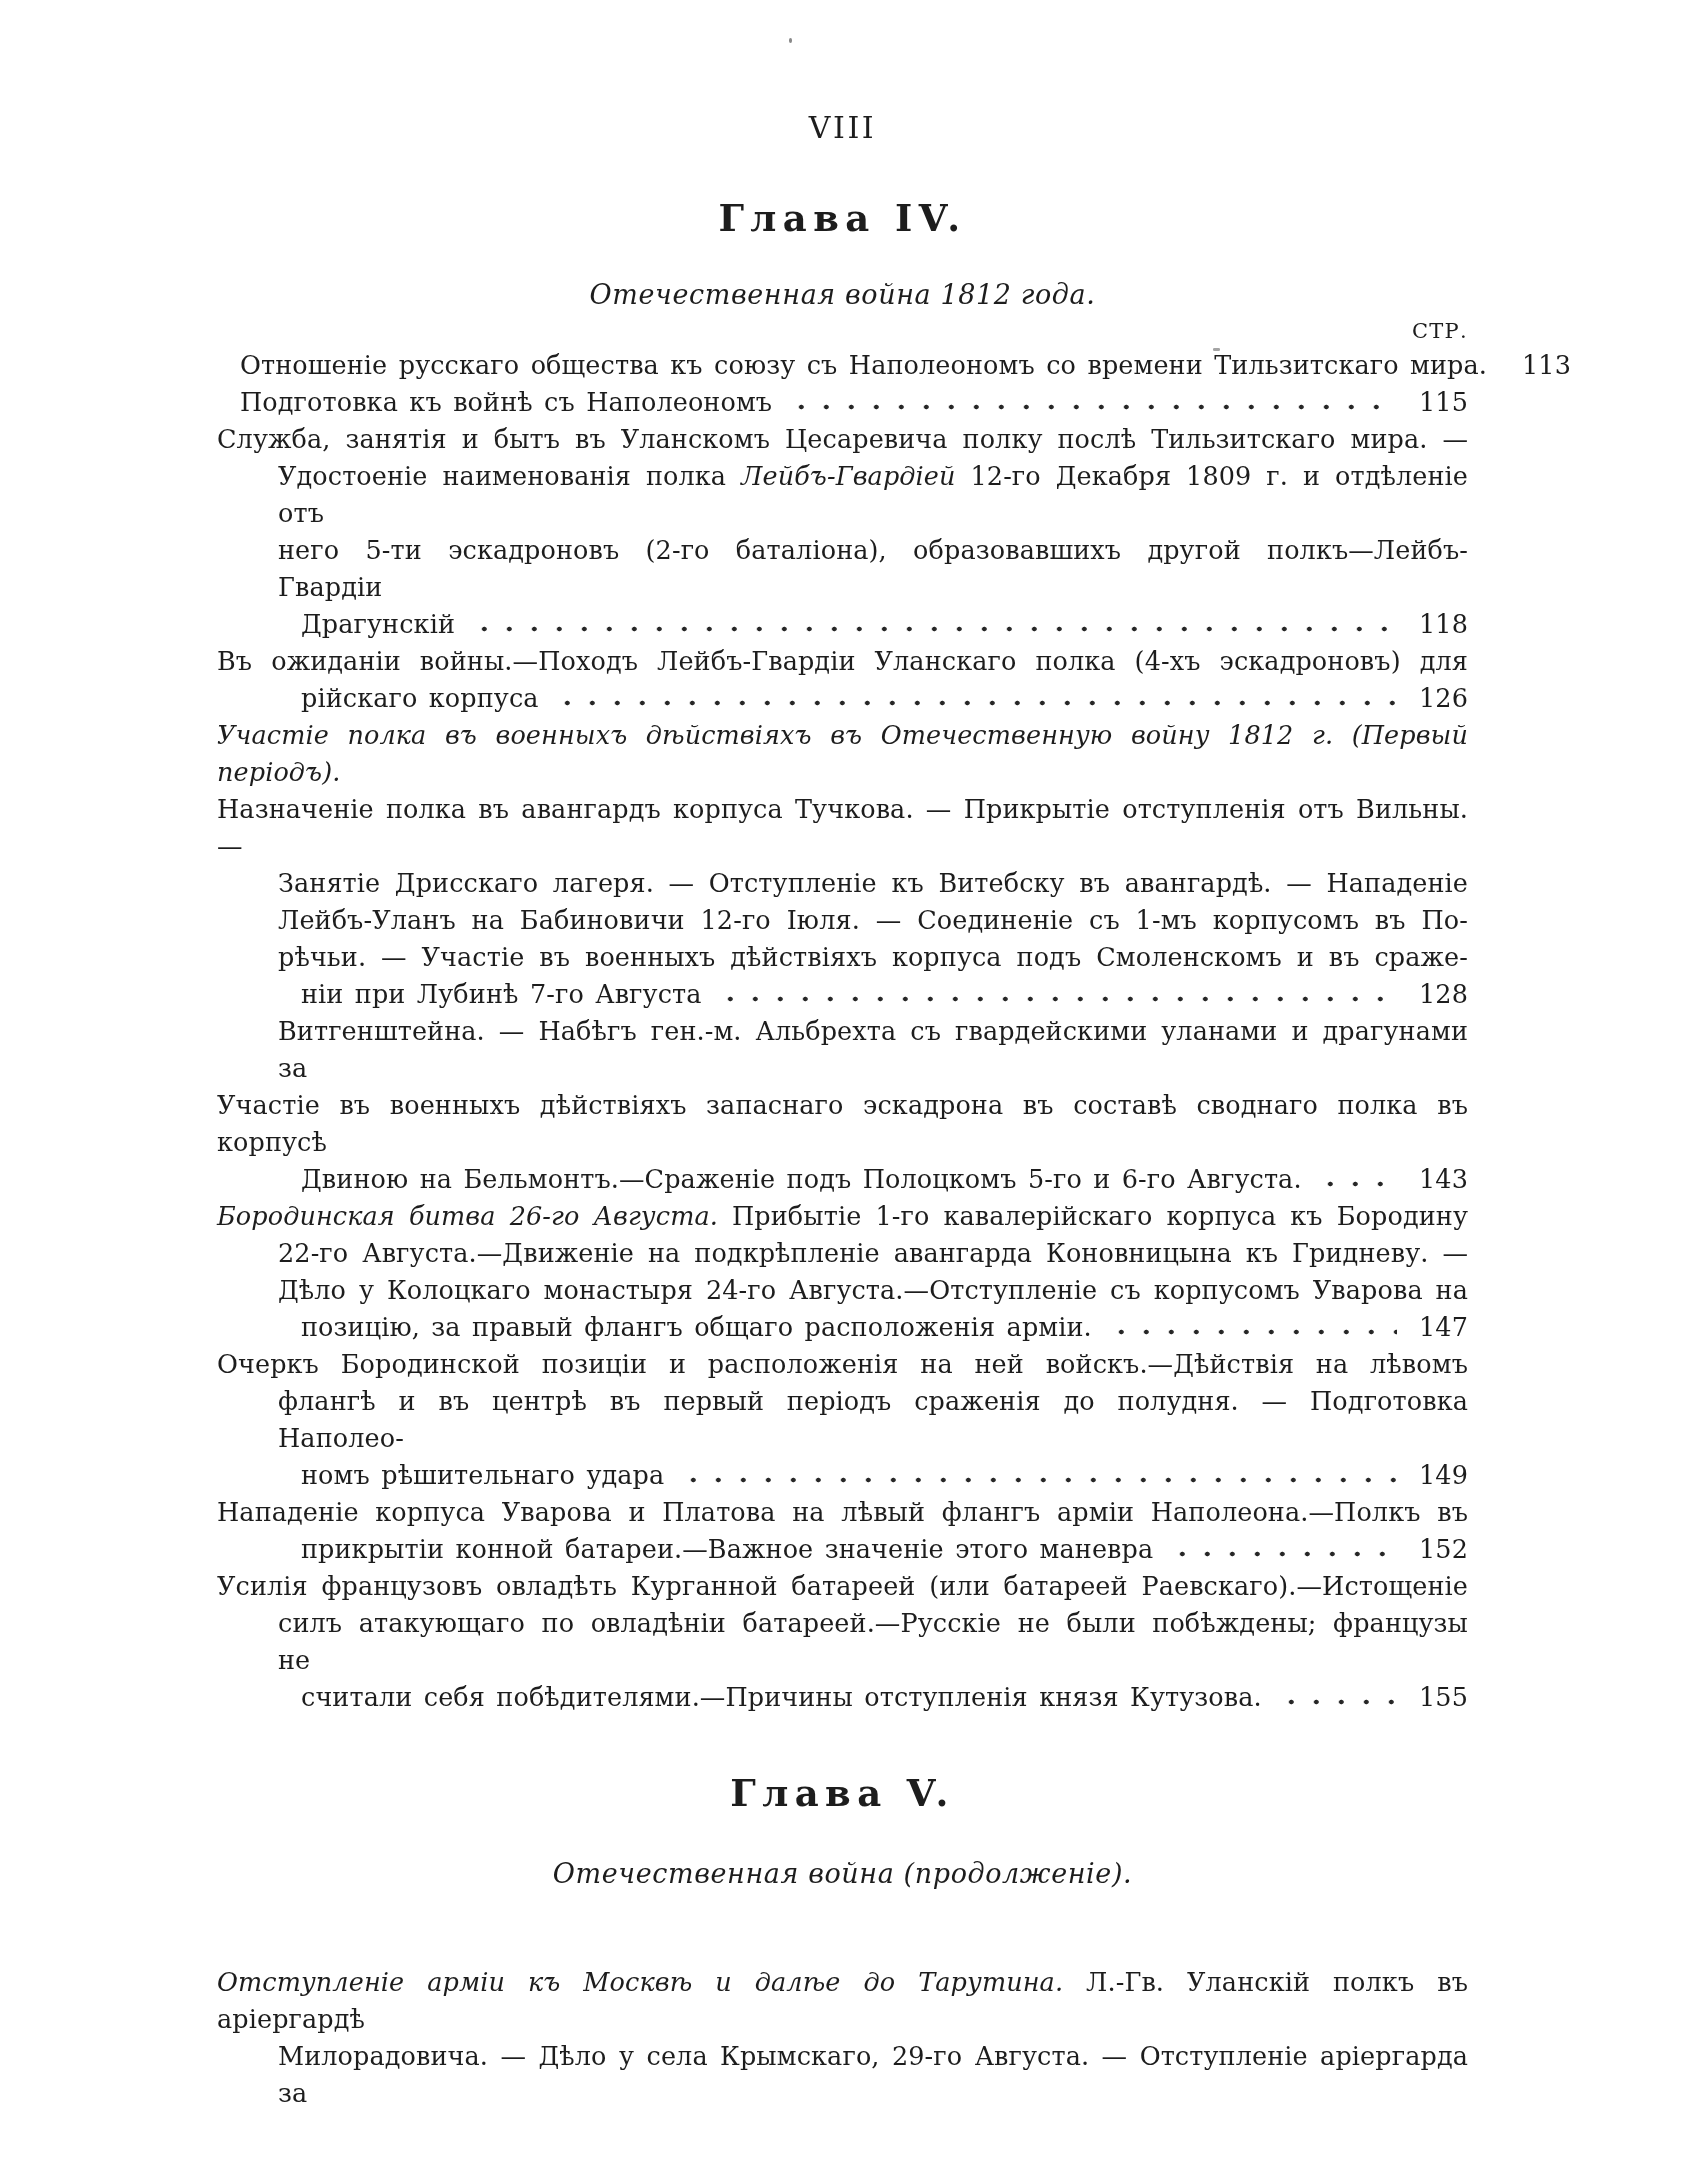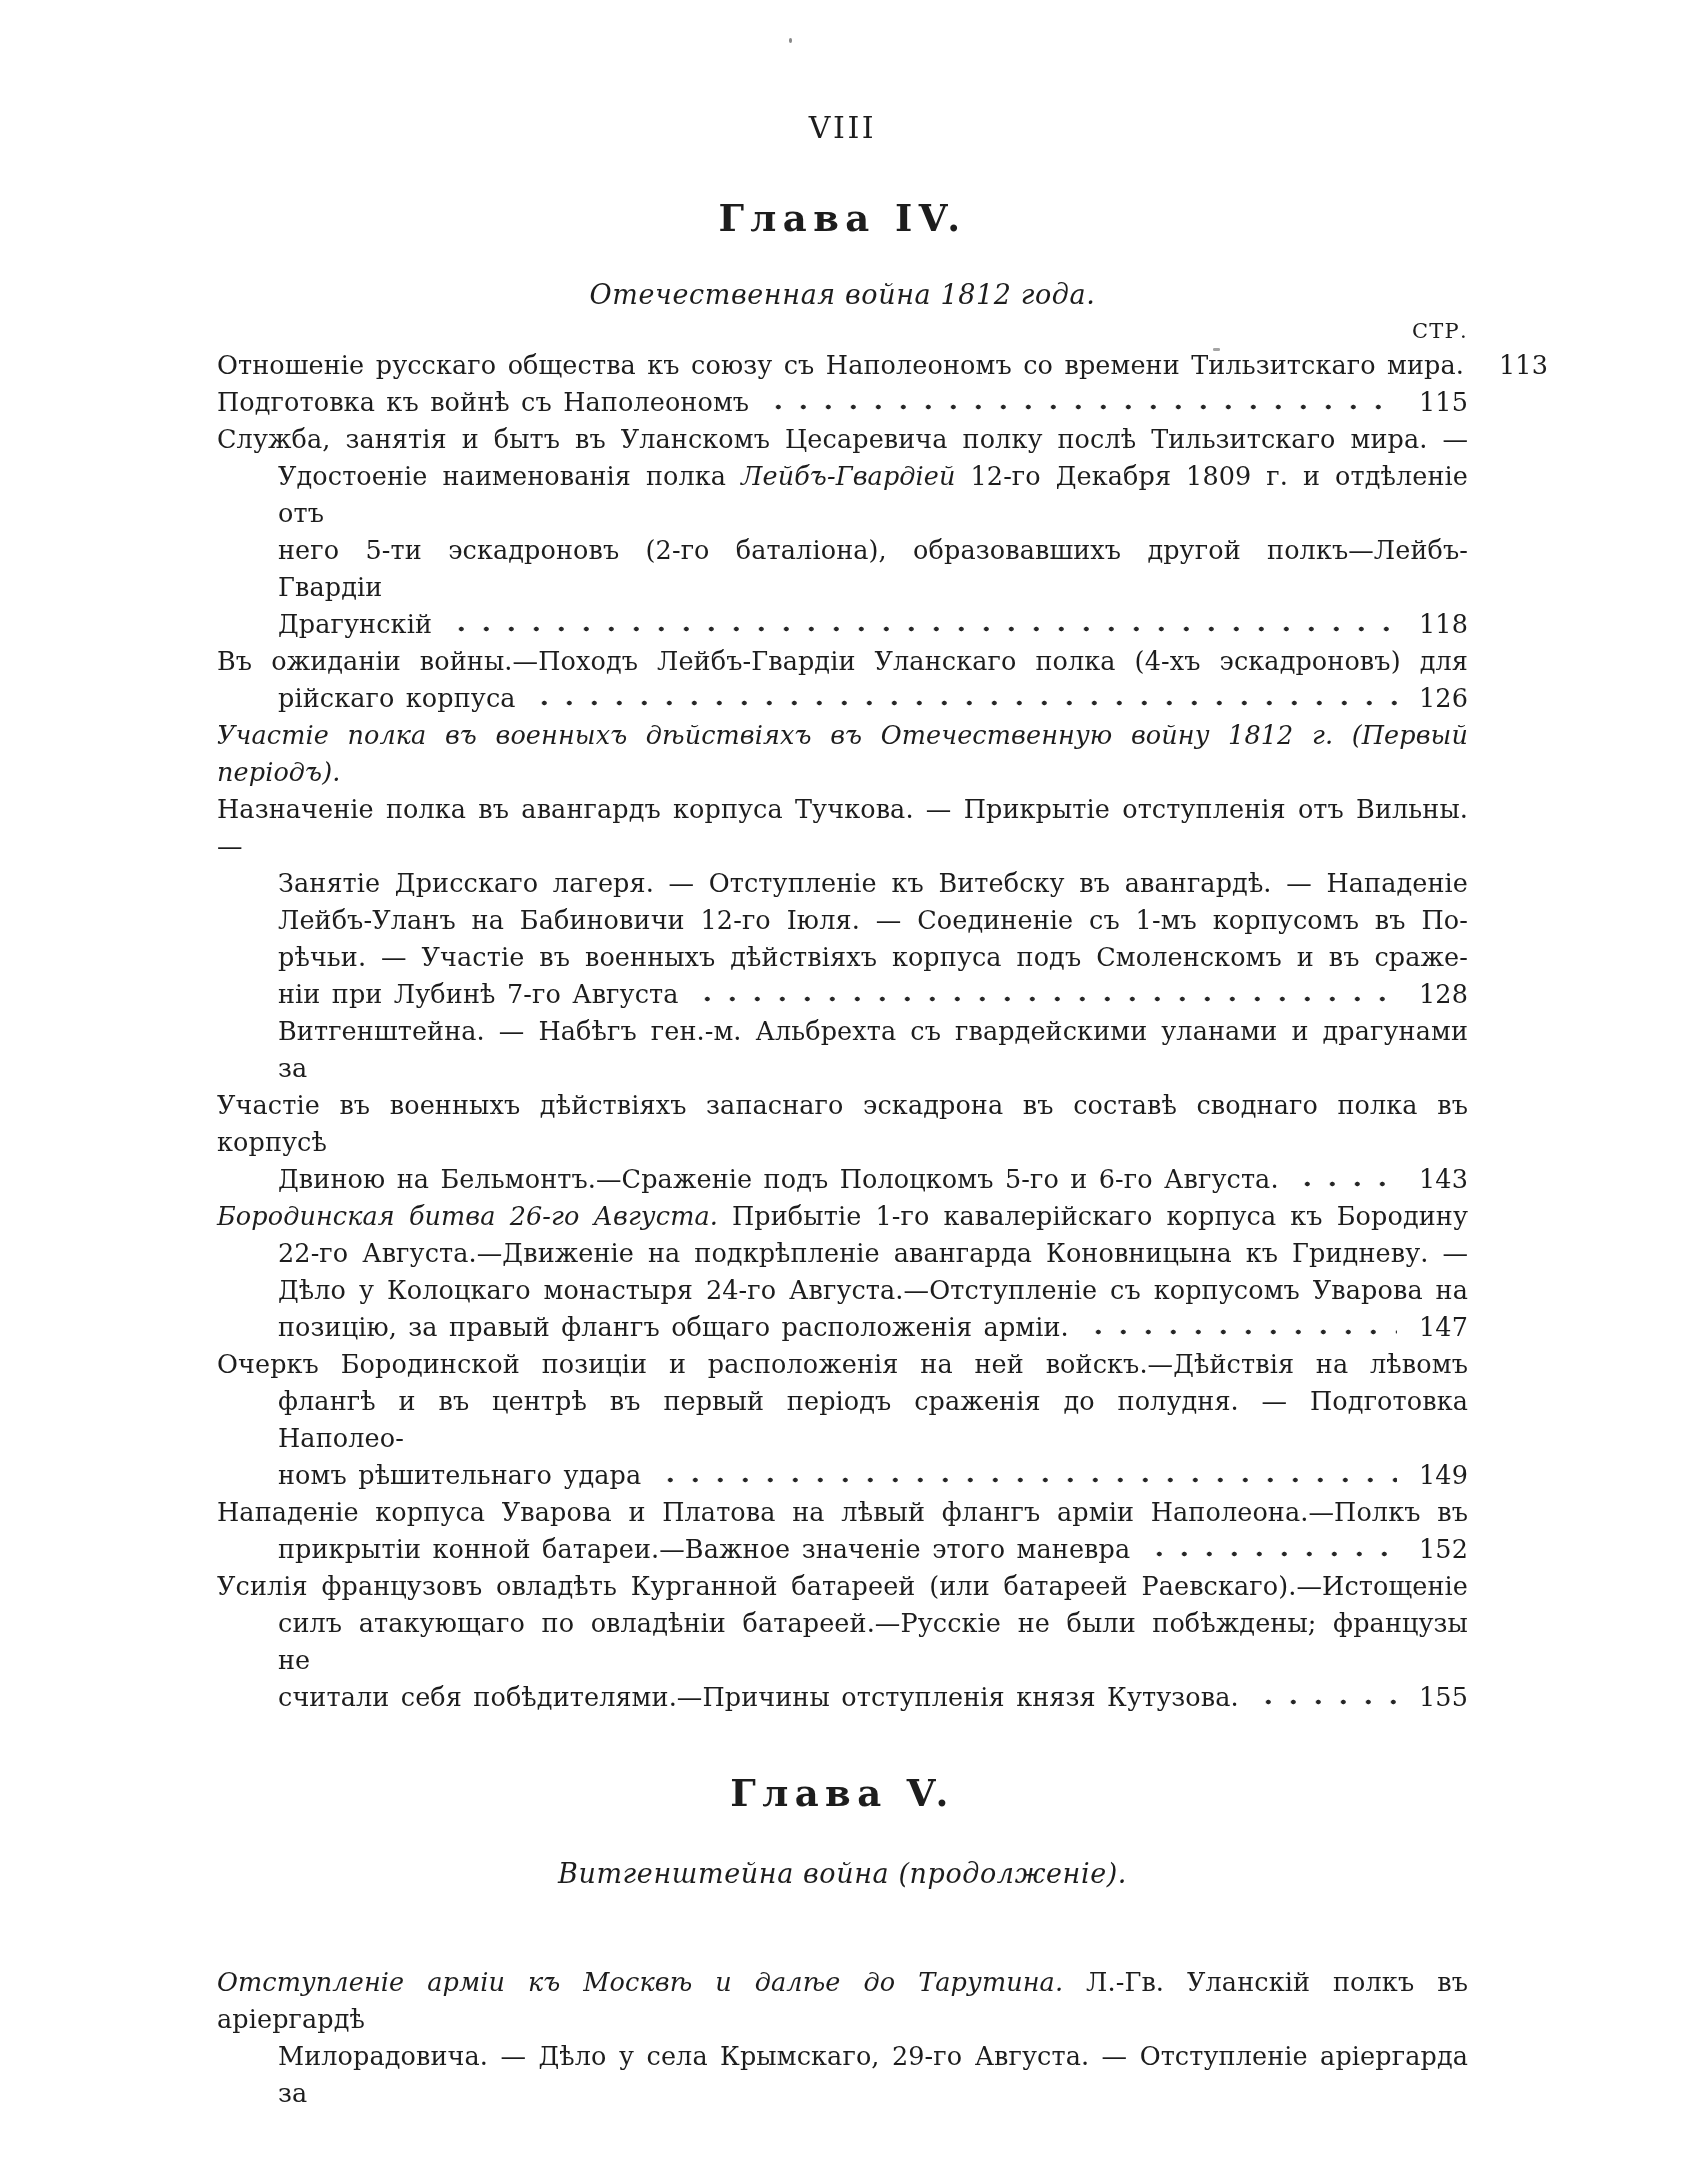--- a/index.html
+++ b/index.html
@@ -43,21 +43,21 @@
     font-size: 21px;
     letter-spacing: 1.3px;
     margin-top: 4px;
     height: 28px;
   }
   .toc { font-size: 25.5px; line-height: 37px; }
   .ln { letter-spacing: 0.1px; word-spacing: 3.2px; }
   .jf { text-align: justify; text-align-last: justify; }
   .ind { padding-left: 61px; }
   .lf { display: flex; align-items: baseline; }
-  .lf .t { white-space: nowrap; flex: 0 0 auto; }
+  .lf .t { white-space: nowrap; flex: 0 0 auto; margin-left: 23px; }
   .lead {
     flex: 1 1 auto;
     height: 7.7px;
     margin: 0 10.2px 0 12.8px;
     background-image: radial-gradient(circle, #262626 2px, rgba(0,0,0,0) 2.6px);
     background-size: 25px 7.7px;
     background-repeat: repeat-x;
     background-position: 3.8px 100%;
   }
   .lead.nodots { background: none; }
@@ -204,21 +204,21 @@
         <span class="t">считали себя побѣдителями.—Причины отступленія князя Кутузова.</span>
         <span class="lead"></span>
         <span class="pg">155</span>
       </div>
 
     </div>
   </div>
 
   <div class="ch5">
     <div class="chap">Глава V.</div>
-    <div class="subt">Витгенштейна война (продолженіе).</div>
+    <div class="subt">Отечественная война (продолженіе).</div>
 
     <div class="toc">
 
       <div class="ln jf">
         <span class="it">Отступленіе арміи къ Москвѣ и далѣе до Тарутина.</span><span> Л.-Гв. Уланскій полкъ въ аріергардѣ</span>
       </div>
       <div class="ln jf ind">
         <span>Милорадовича. — Дѣло у села Крымскаго, 29-го Августа. — Отступленіе аріергарда за</span>
       </div>
       <div class="ln jf ind">

